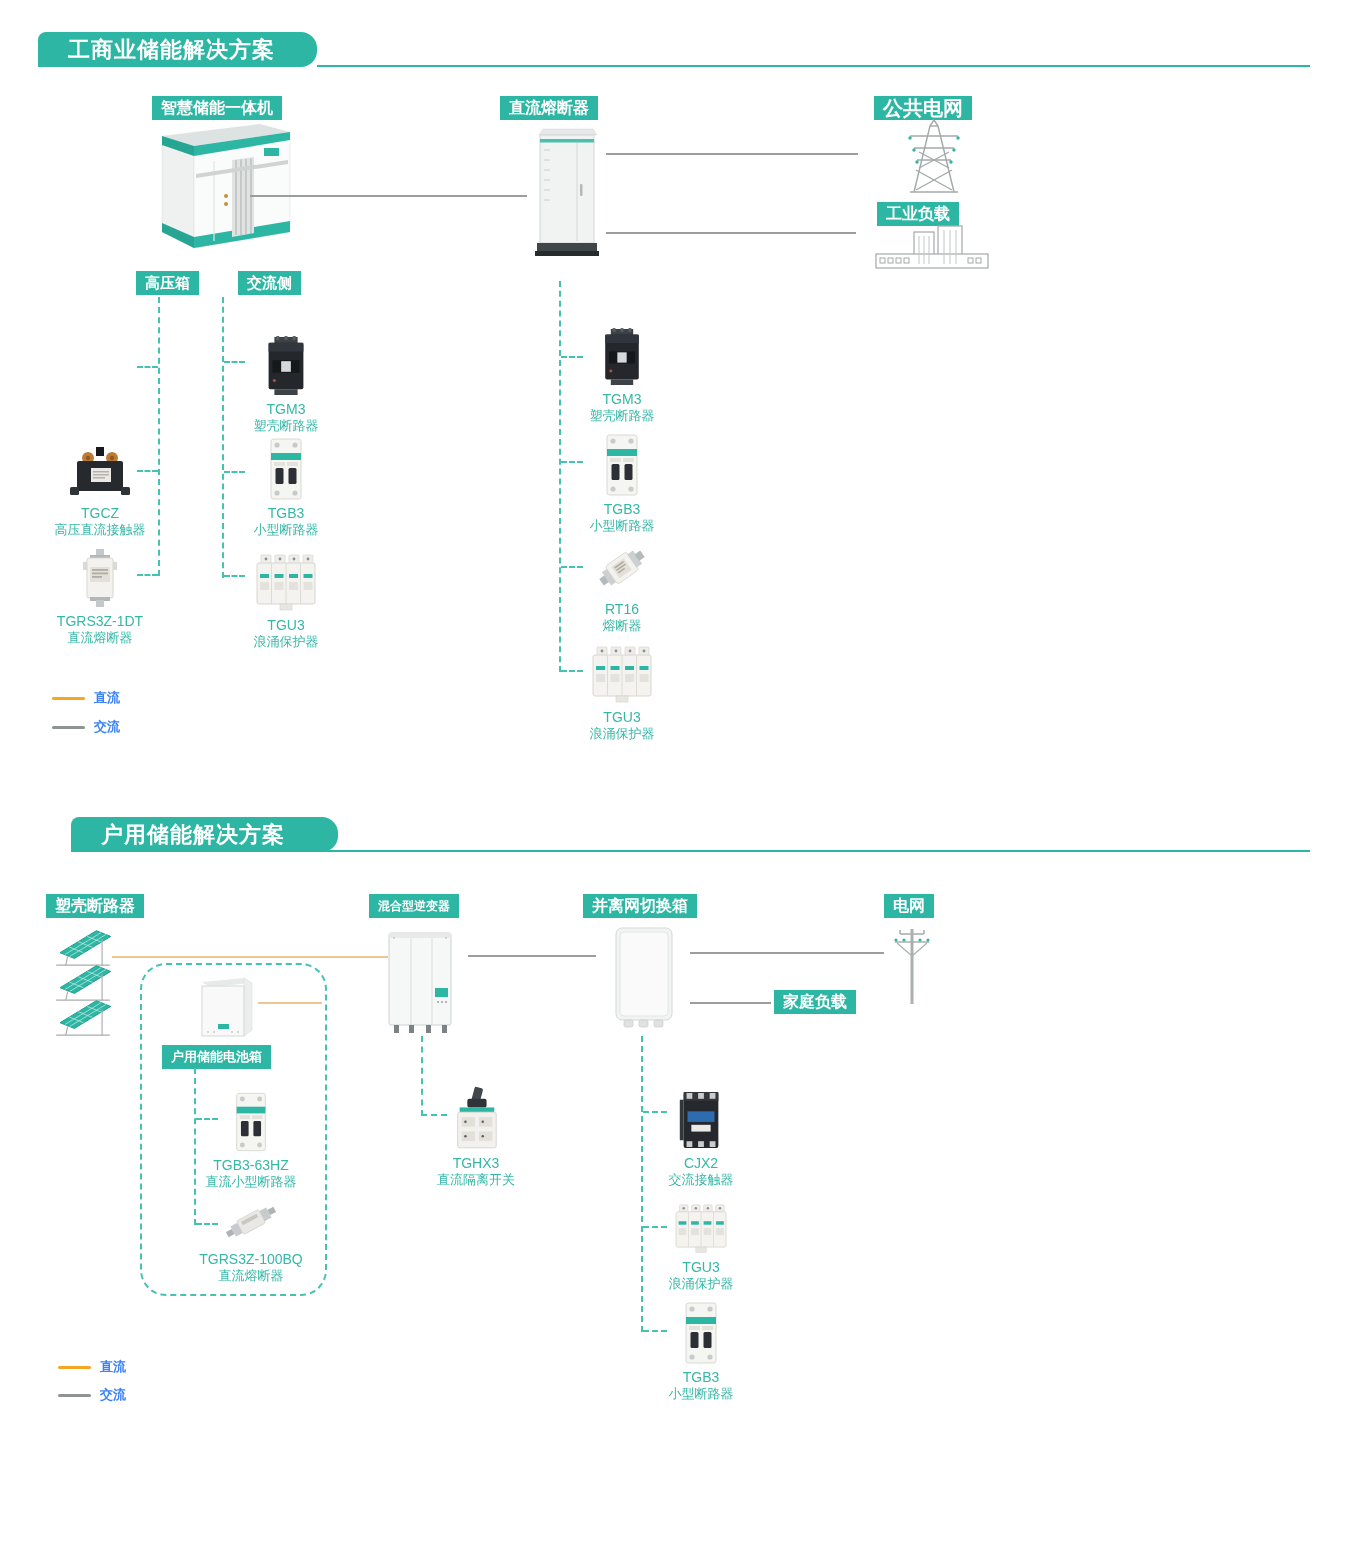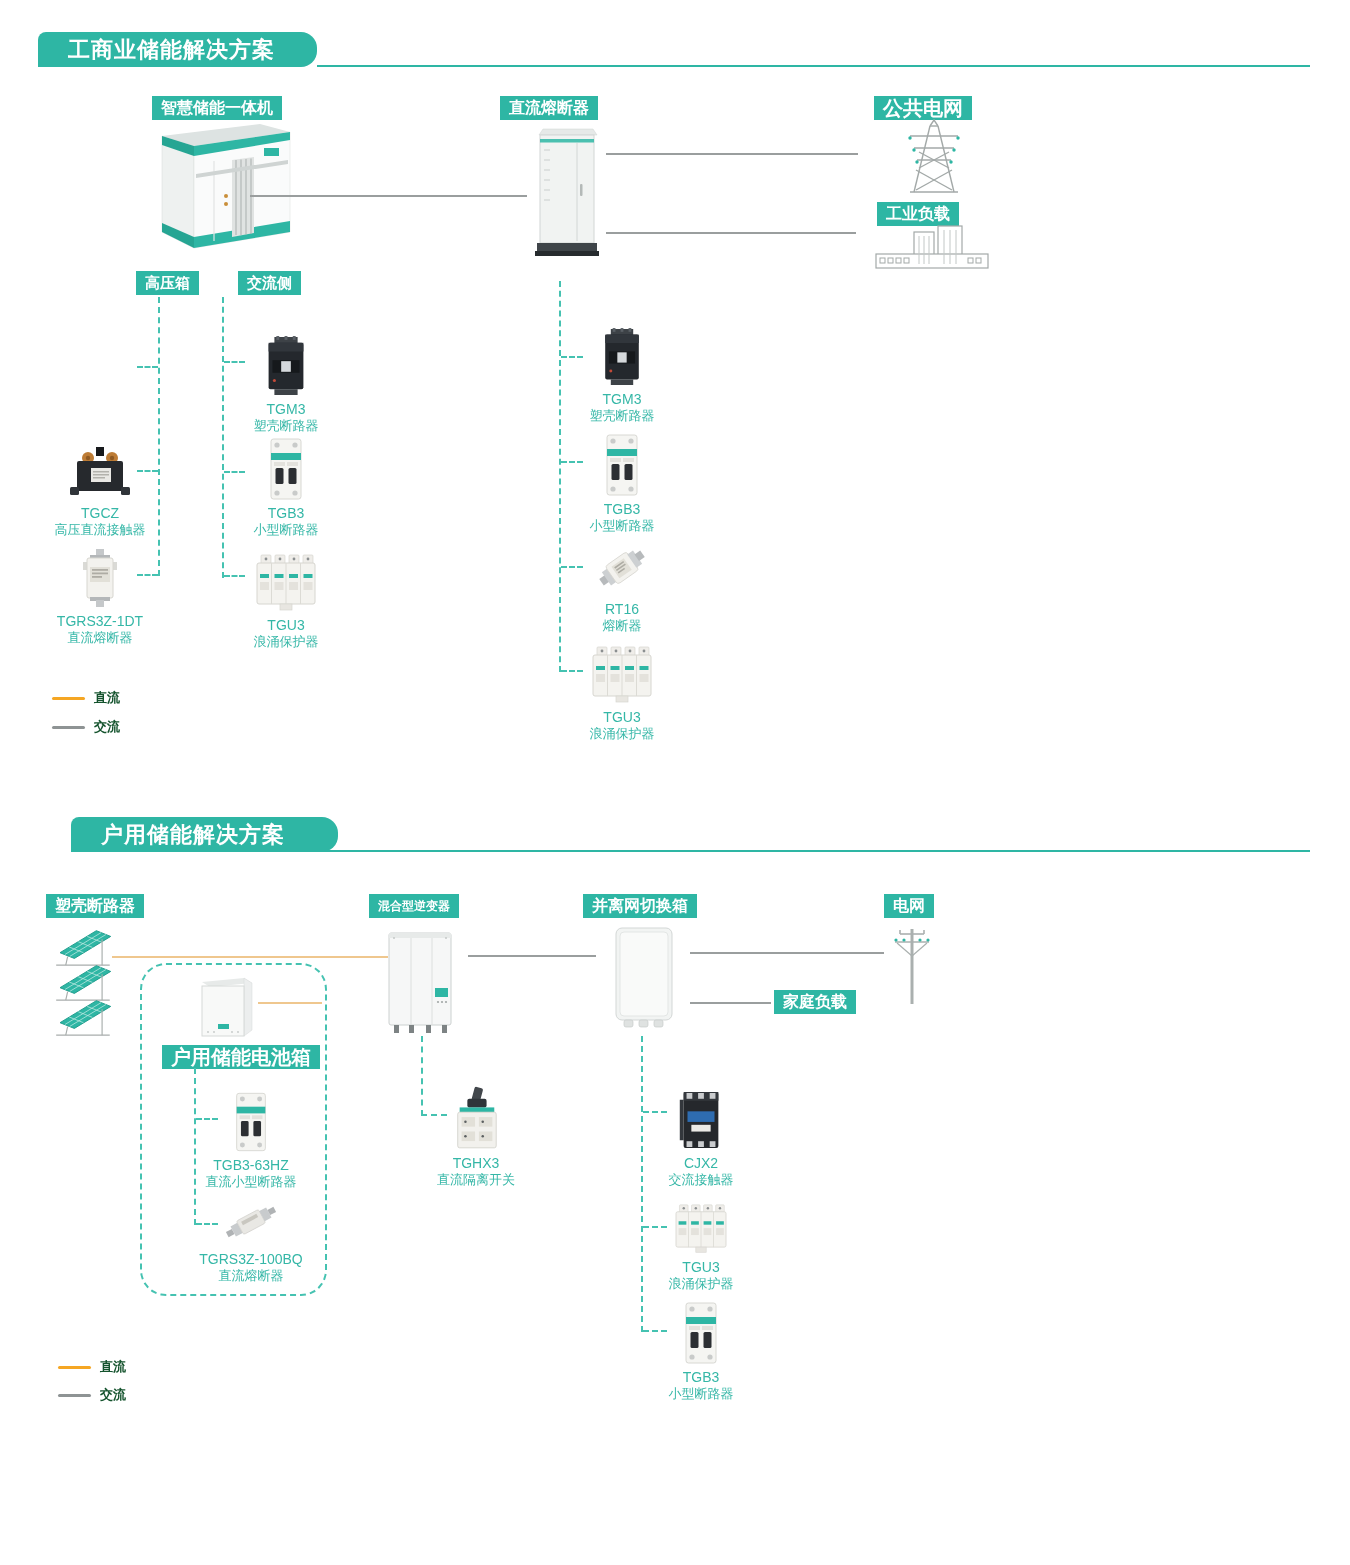--- a/index.html
+++ b/index.html
@@ -17,21 +17,21 @@
   .hdash{position:absolute;height:0;border-top:2px dashed #45c2b1;}
   .dashbox{position:absolute;border:2px dashed #45c2b1;border-radius:26px;}
   .product{position:absolute;width:130px;text-align:center;}
   .pimg{display:flex;align-items:flex-end;justify-content:center;}
   .pname{margin-top:5px;font-size:14px;color:#35b7a7;line-height:16px;}
   .pdesc{font-size:13px;color:#35b7a7;line-height:16px;margin-top:1px;}
   .scene{position:absolute;}
   .legend-swatch{position:absolute;width:33px;height:3px;border-radius:2px;}
   .legend-swatch.dc{background:#f5a623;}
   .legend-swatch.ac{background:#8e9394;}
-  .legend-text{position:absolute;font-size:13px;font-weight:bold;color:#14532d;line-height:16px;}
+  .legend-text{position:absolute;font-size:13px;font-weight:bold;color:#3b82f6;line-height:16px;}
 </style>
 </head>
 <body>
 
 <svg width="0" height="0" style="position:absolute" aria-hidden="true">
   <defs>
     <symbol id="ic-mccb" viewBox="0 0 60 62">
       <rect x="18" y="1" width="24" height="7" fill="#3d4247"></rect>
       <rect x="20" y="0" width="3" height="4" fill="#5a6066"></rect>
         <rect x="28.5" y="0" width="3" height="4" fill="#5a6066"></rect>
@@ -448,21 +448,21 @@
   <div class="banner" style="left:38px;top:817px;width:267px;margin-left:33px;">
     <span>户用储能解决方案</span>
   </div>
   <div class="rule" style="left:305px;top:850px;width:1005px;"></div>
 
   <div class="nlabel" style="left:46px;top:894px;font-size:16px;">塑壳断路器</div>
   <div class="nlabel" style="left:369px;top:894px;font-size:12px;">混合型逆变器</div>
   <div class="nlabel" style="left:583px;top:894px;font-size:16px;">并离网切换箱</div>
   <div class="nlabel" style="left:884px;top:894px;font-size:16px;">电网</div>
   <div class="nlabel" style="left:774px;top:990px;font-size:16px;">家庭负载</div>
-  <div class="nlabel" style="left:162px;top:1045px;font-size:20px;">户用储能电池箱</div>
+  <div class="nlabel" style="left:162px;top:1045px;font-size:13px;">户用储能电池箱</div>
 
   <svg class="scene" style="left:48px;top:924px;" width="68" height="44" viewBox="0 0 70 46">
       <use href="#ic-solar"></use>
     </svg>
   <svg class="scene" style="left:48px;top:959px;" width="68" height="44" viewBox="0 0 70 46">
       <use href="#ic-solar"></use>
     </svg>
   <svg class="scene" style="left:48px;top:994px;" width="68" height="44" viewBox="0 0 70 46">
       <use href="#ic-solar"></use>
     </svg>

